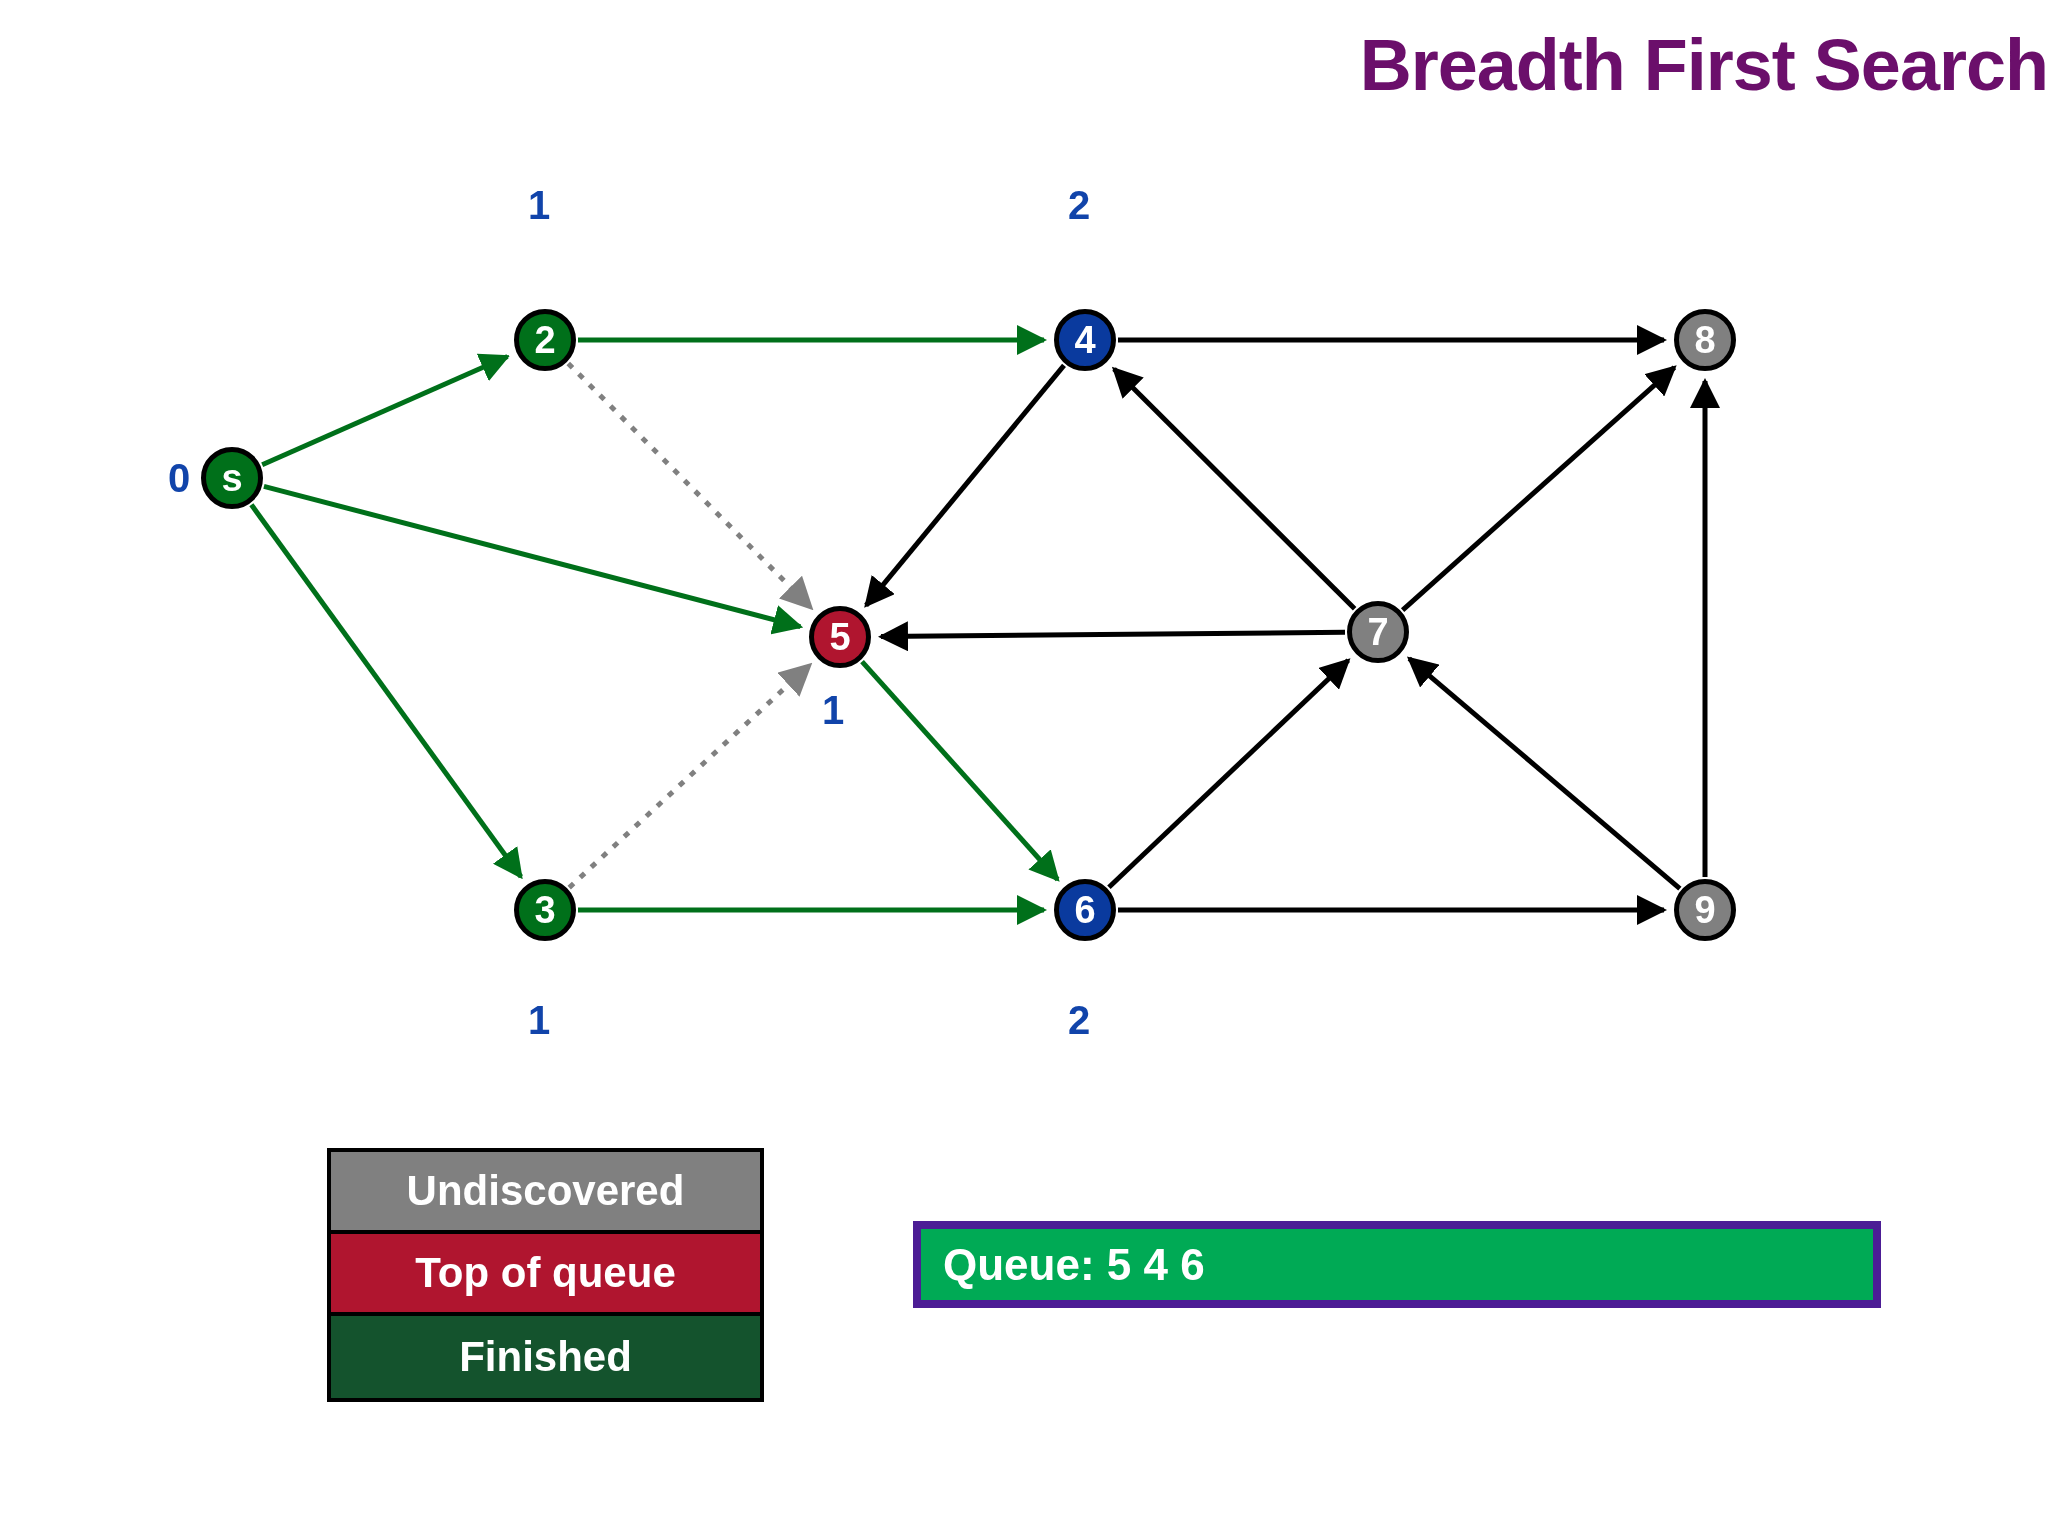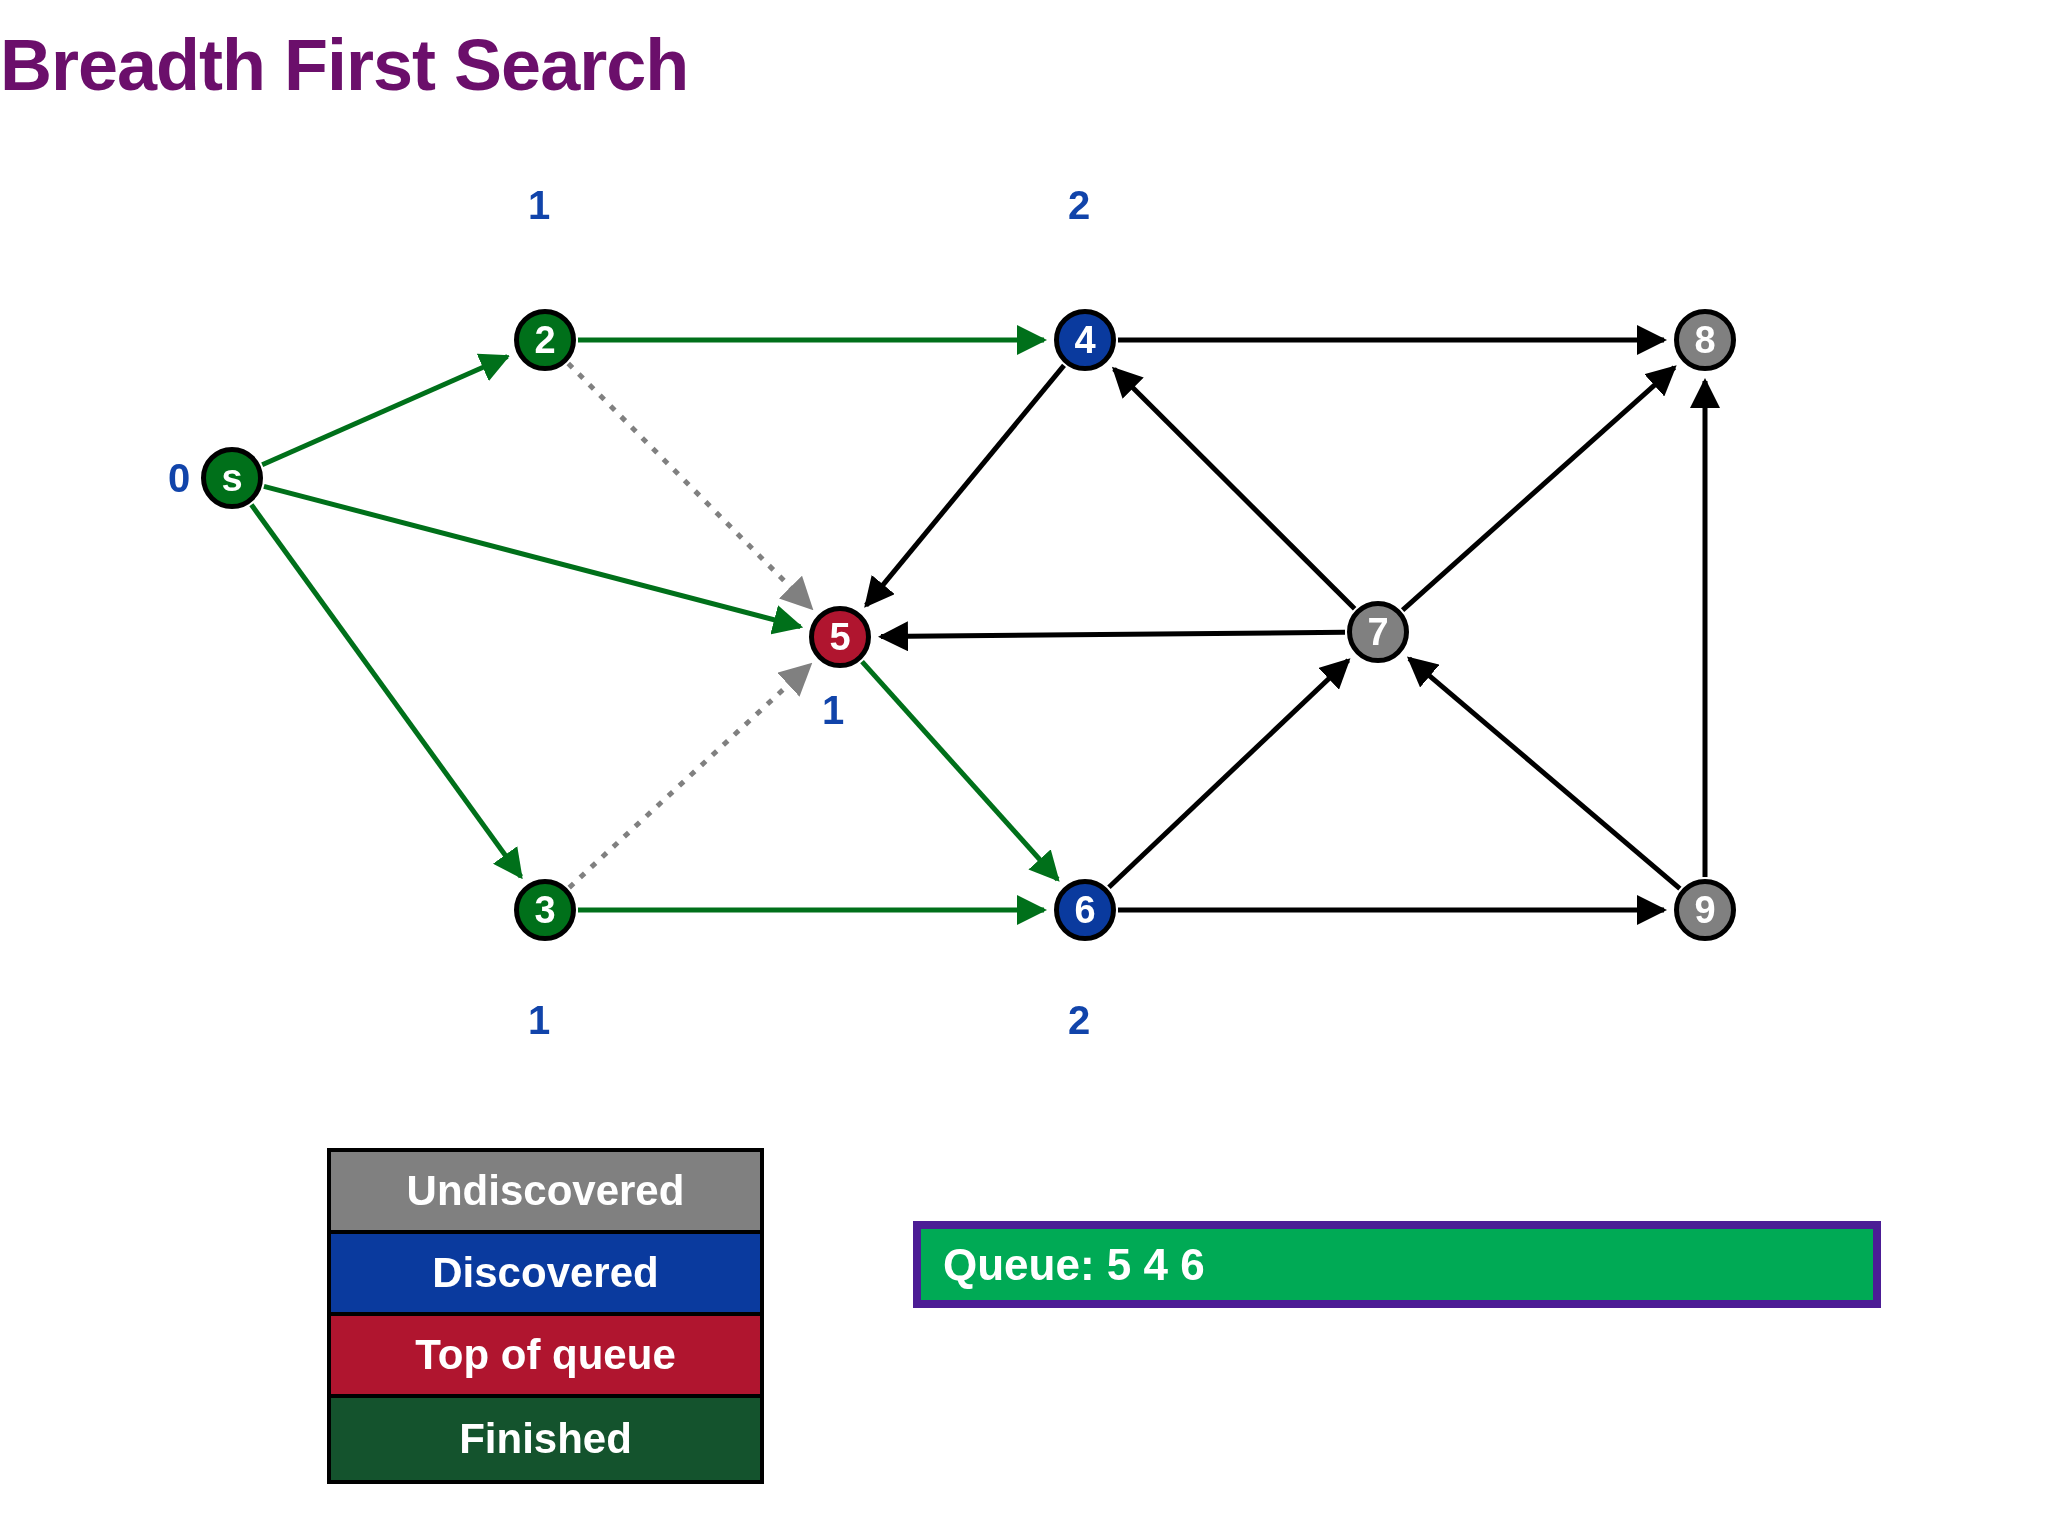--- a/index.html
+++ b/index.html
@@ -19,21 +19,21 @@
     inset: 0;
     width: 2048px;
     height: 1536px;
   }
   
   #title {
     position: absolute;
     left: 0;
     top: 24px;
     width: 2048px;
-    text-align: left;
+    text-align: right;
     font-size: 72px;
     font-weight: bold;
     color: #6b0f6b;
     letter-spacing: -1px;
     white-space: nowrap;
   }
   
   #graph-svg {
     position: absolute;
     left: 0;
@@ -176,23 +176,20 @@
       <div class="dist-label" style="left: 1068px; top: 1000px;">2</div>
       <div class="node undiscovered" style="left: 1378px; top: 632px;">7</div>
       <div class="node undiscovered" style="left: 1705px; top: 340px;">8</div>
       <div class="node undiscovered" style="left: 1705px; top: 910px;">9</div>
     </div>
 
   <div id="legend">
       <div class="legend-row lg-undiscovered">
         <span>Undiscovered</span>
       </div>
-      <div class="legend-row lg-discovered">
-        <span>Discovered</span>
-      </div>
       <div class="legend-row lg-topqueue">
         <span>Top of queue</span>
       </div>
       <div class="legend-row lg-finished">
         <span>Finished</span>
       </div>
     </div>
 
   <div id="queue-box">
     <span id="queue-text">Queue: 5 4 6</span>

